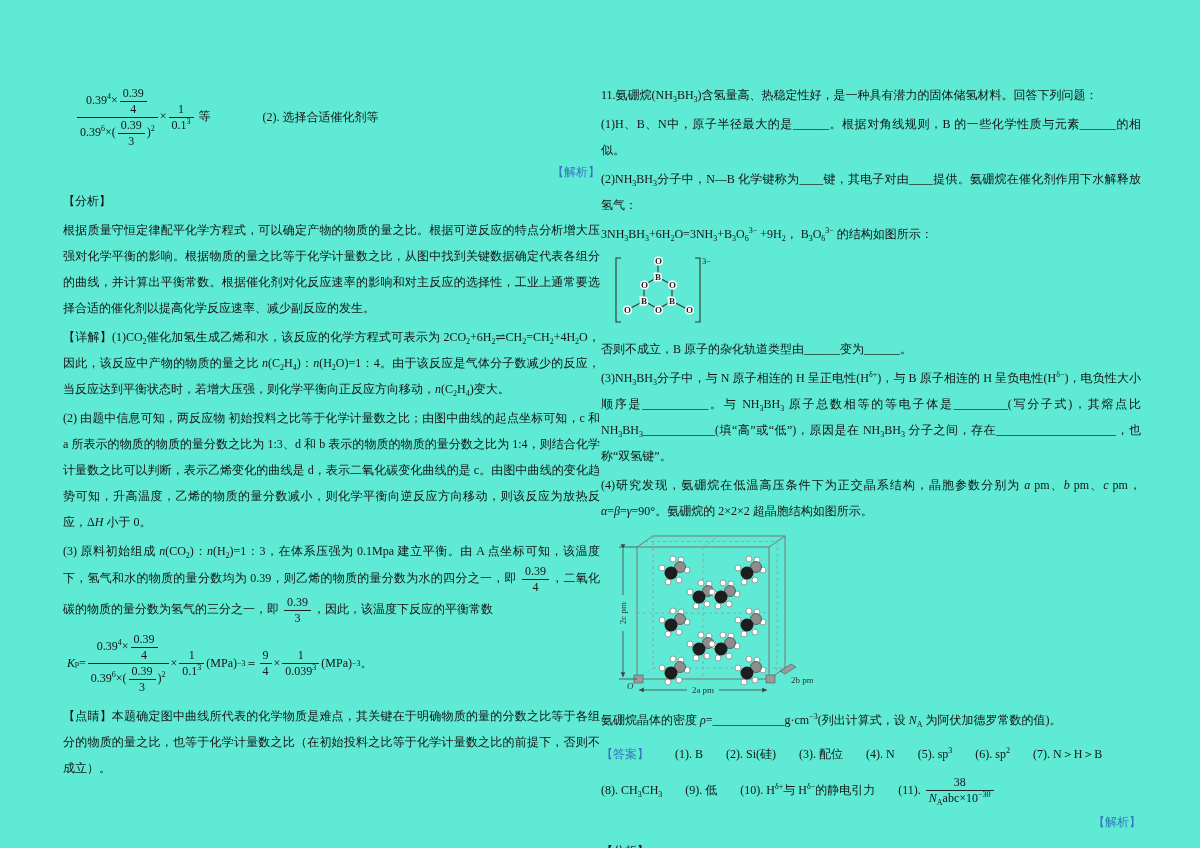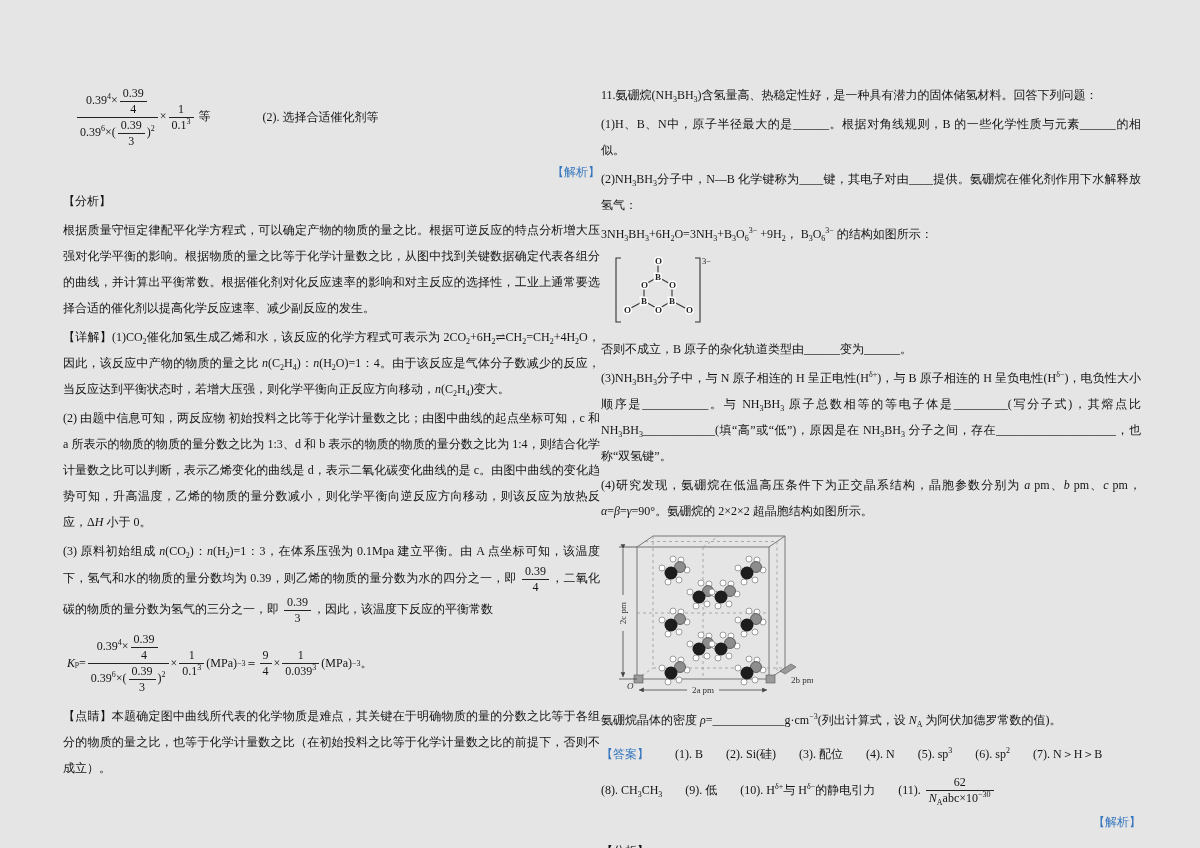--- a/index.html
+++ b/index.html
@@ -1,16 +1,16 @@
 <!DOCTYPE html>
 <html><head>
 <meta charset="utf-8">
 <style>
   html,body{margin:0;padding:0;background:#ffffff;}
-  .page{position:relative;width:1200px;height:848px;background:#e5e5e5;overflow:hidden;
+  .page{position:relative;width:1200px;height:848px;background:#5eead4;overflow:hidden;
         font-family:"Liberation Serif","DejaVu Serif",serif;color:#141414;font-size:12px;}
   .col{position:absolute;top:0;}
   .col-left{left:63px;top:84px;width:537px;}
   .col-right{left:601px;top:82px;width:540px;}
   .para{margin:0 0 3px 0;line-height:26px;text-align:justify;}
   .line{margin:0 0 3px 0;line-height:26px;}
   .blue{color:#3576be;text-align:right;}
   sup,sub{font-size:8px;line-height:0;}
   i{font-style:italic;}
   
@@ -201,21 +201,21 @@
 
         <text class="dimtxt" x="184" y="156">2b pm</text>
         <text class="dimtxt" x="20" y="162" font-style="italic">O</text>
       </svg>
     </div>
 
     <p class="para">氨硼烷晶体的密度 <i>ρ</i>=____________g·cm<sup>−3</sup>(列出计算式，设 <i>N</i><sub>A</sub> 为阿伏加德罗常数的值)。</p>
 
     <div class="answers">
       <span class="lbl blue">【答案】</span><span class="ans">(1). B</span><span class="ans">(2). Si(硅)</span><span class="ans">(3). 配位</span><span class="ans">(4). N</span><span class="ans">(5). sp<sup>3</sup></span><span class="ans">(6). sp<sup>2</sup></span><span class="ans">(7). N＞H＞B</span><span class="ans">(8). CH<sub>3</sub>CH<sub>3</sub></span><span class="ans">(9). 低</span><span class="ans">(10). H<sup>δ+</sup>与 H<sup>δ−</sup>的静电引力</span><span class="ans">(11). <span class="fr">
-            <span class="n">62</span>
+            <span class="n">38</span>
             <span class="d"><i>N</i><sub>A</sub>abc×10<sup>−30</sup></span>
           </span></span>
     </div>
 
     <div class="line blue">【解析】</div>
     <div class="line">【分析】</div>
 
   </div>
 
 </div>

